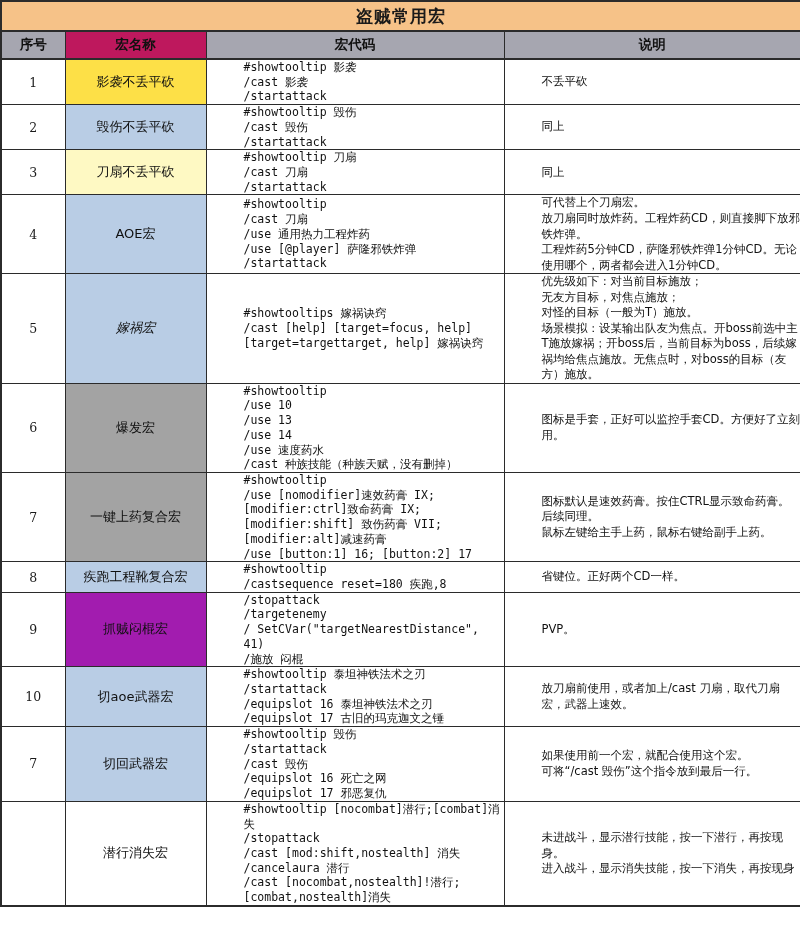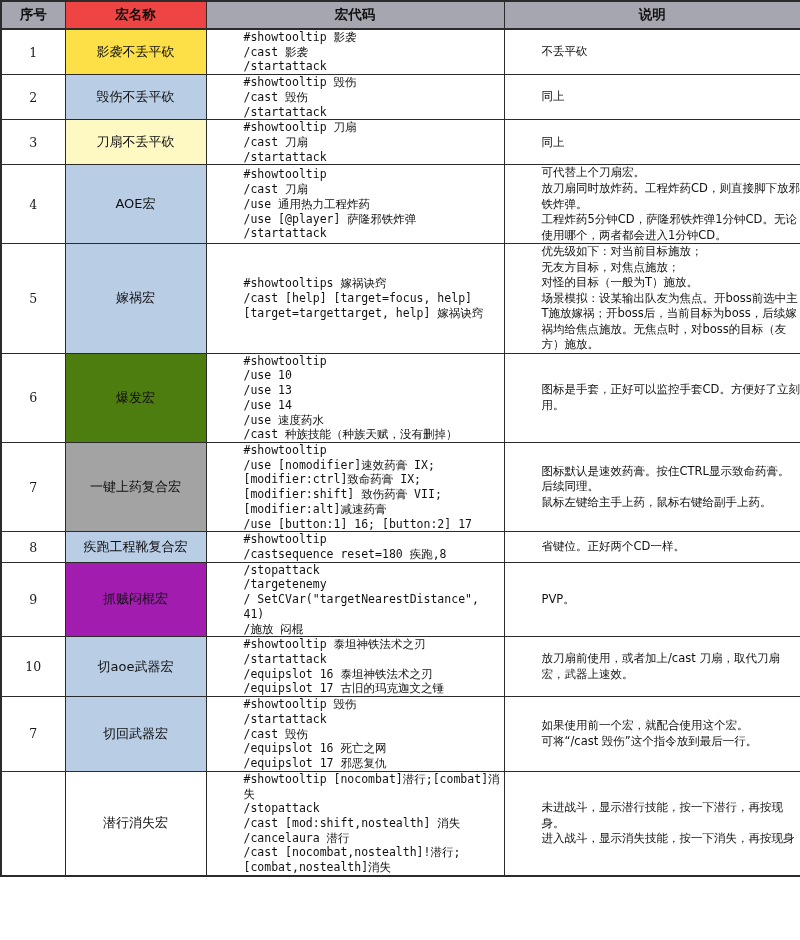--- a/index.html
+++ b/index.html
@@ -108,22 +108,25 @@
 <div id="sheet">
   <table class="macro-table">
     <colgroup>
       <col class="c-idx">
       <col class="c-name">
       <col class="c-code">
       <col class="c-desc">
     </colgroup>
     <tbody>
       <tr>
+        <td class="title-cell" colspan="4" style="background: rgb(246, 194, 136);">盗贼常用宏</td>
+      </tr>
+      <tr>
         <td class="hdr" style="background: rgb(166, 166, 176);">序号</td>
-        <td class="hdr" style="background: #ef4444; margin-top: 32px;">宏名称</td>
+        <td class="hdr" style="background: #be185d; margin-top: 32px;">宏名称</td>
         <td class="hdr" style="background: rgb(166, 166, 176);">宏代码</td>
         <td class="hdr" style="background: rgb(166, 166, 176);">说明</td>
       </tr>
 
     <tr>
           <td class="idx">1</td>
           <td class="name" style="background: #fde047;">影袭不丢平砍</td>
           <td class="code center-v">#showtooltip 影袭
 /cast 影袭
 /startattack</td>
@@ -152,32 +155,32 @@
 /cast 刀扇
 /use 通用热力工程炸药
 /use [@player] 萨隆邪铁炸弹
 /startattack</td>
           <td class="desc center-v">可代替上个刀扇宏。
 放刀扇同时放炸药。工程炸药CD，则直接脚下放邪铁炸弹。
 工程炸药5分钟CD，萨隆邪铁炸弹1分钟CD。无论使用哪个，两者都会进入1分钟CD。</td>
         </tr>
         <tr>
           <td class="idx">5</td>
-          <td class="name" style="background: rgb(185, 205, 229);">嫁祸宏</td>
+          <td class="name" style="background: rgb(185, 205, 229); font-style: italic;">嫁祸宏</td>
           <td class="code center-v">#showtooltips 嫁祸诀窍
 /cast [help] [target=focus, help]
 [target=targettarget, help] 嫁祸诀窍</td>
           <td class="desc center-v">优先级如下：对当前目标施放；
 无友方目标，对焦点施放；
 对怪的目标（一般为T）施放。
 场景模拟：设某输出队友为焦点。开boss前选中主T施放嫁祸；开boss后，当前目标为boss，后续嫁祸均给焦点施放。无焦点时，对boss的目标（友方）施放。</td>
         </tr>
         <tr>
           <td class="idx">6</td>
-          <td class="name" style="background: #4d7c0f;">爆发宏</td>
+          <td class="name" style="background: #a3a3a3;">爆发宏</td>
           <td class="code center-v">#showtooltip
 /use 10
 /use 13
 /use 14
 /use 速度药水
 /cast 种族技能（种族天赋，没有删掉）</td>
           <td class="desc center-v">图标是手套，正好可以监控手套CD。方便好了立刻用。</td>
         </tr>
         <tr>
           <td class="idx">7</td>

